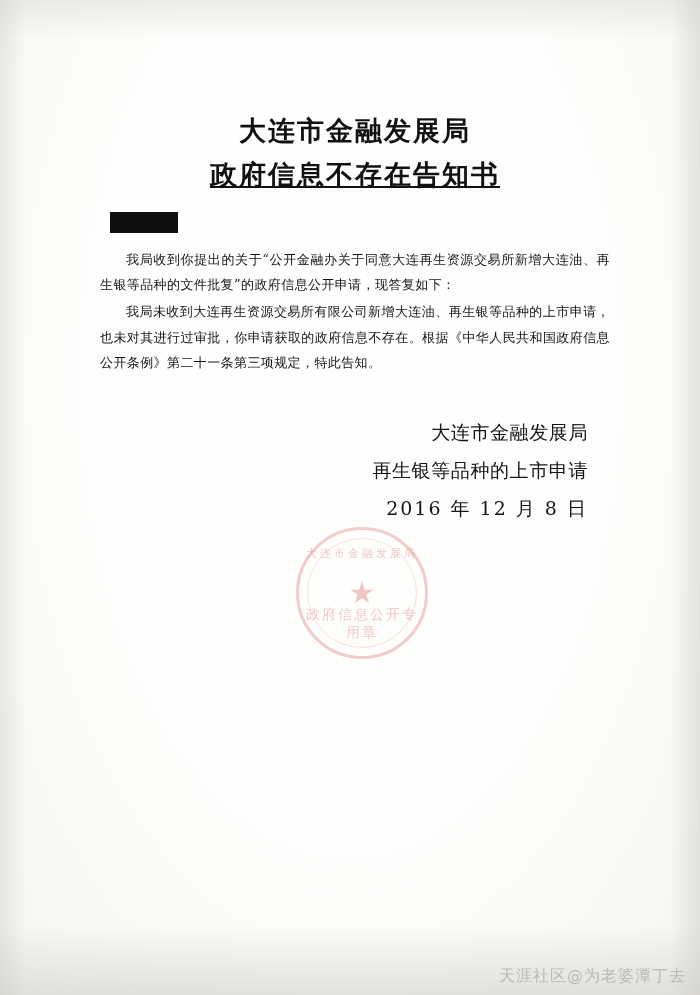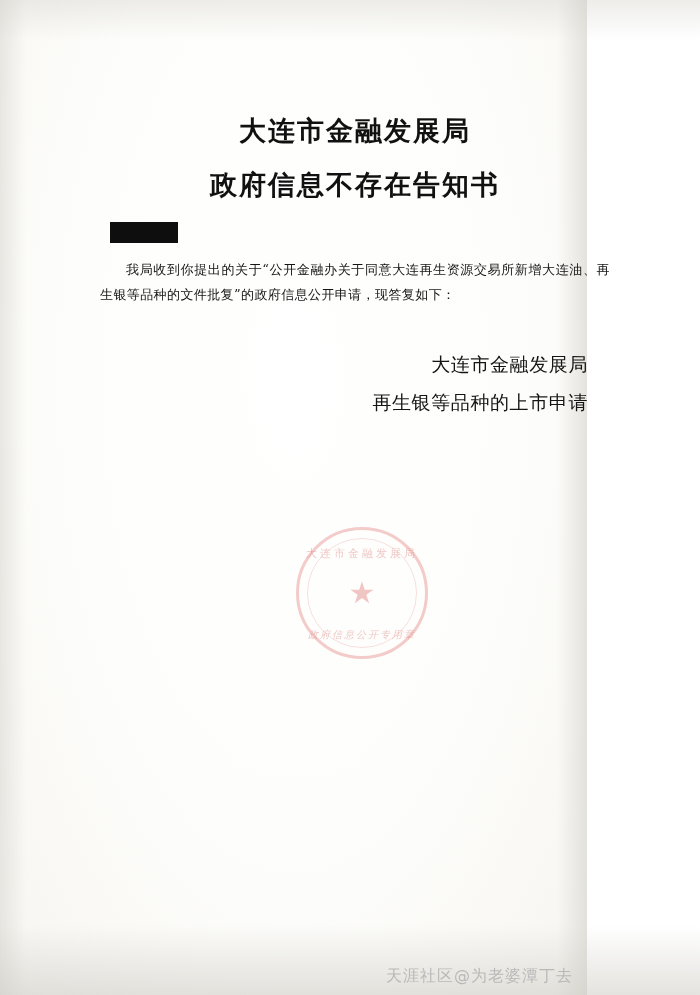--- a/index.html
+++ b/index.html
@@ -14,21 +14,21 @@
     overflow: hidden;
     font-family: "DejaVu Serif", "Liberation Serif", serif;
     color: #1a1a1a;
   }
 
   
   .scan-sheet {
     position: absolute;
     left: 0;
     top: 0;
-    width: 587px;
+    width: 700px;
     height: 995px;
     background:
       radial-gradient(ellipse at 50% 38%, #ffffff 0%, #fdfdfb 55%, #f6f5f1 100%);
   }
   
   .scan-edge-left {
     position: absolute; left: 0; top: 0; width: 26px; height: 995px;
     background: linear-gradient(to right, rgba(210,208,200,0.45), rgba(255,255,255,0));
     pointer-events: none;
   }
@@ -60,21 +60,22 @@
   }
   .title-line {
     font-size: 27px;
     font-weight: 700;
     letter-spacing: 2px;
     line-height: 1.55;
     color: #111;
     font-family: "DejaVu Serif", "Liberation Serif", serif;
   }
   .title-line.second {
-    margin-top: 12px;
+    margin-top: 2px;
+    text-decoration: underline;
   }
 
   .doc-number {
     margin-top: 16px;
     text-align: center;
     font-size: 18px;
     letter-spacing: 1px;
     color: #1b1b1b;
     padding-left: 90px;
   }
@@ -158,24 +159,23 @@
     text-align: center;
     font-size: 11px;
     letter-spacing: 3px;
     color: rgba(203,52,46,0.5);
   }
   .seal-text-bottom {
     position: absolute;
     left: 0; right: 0;
     bottom: 14px;
     text-align: center;
-    font-size: 10px;
+    font-size: 14px;
     letter-spacing: 2px;
     color: rgba(203,52,46,0.5);
-    font-style: italic;
   }
 
   .watermark {
     position: absolute;
     right: 14px;
     bottom: 8px;
     font-size: 16px;
     color: #b9b9b9;
     letter-spacing: 1px;
     font-family: "DejaVu Sans", "Liberation Sans", sans-serif;
@@ -196,25 +196,27 @@
     <div class="title-block">
       <div class="title-line">大连市金融发展局</div>
       <div class="title-line second">政府信息不存在告知书</div>
     </div>
 
 
     <div class="redaction"></div>
 
     <div class="body-text">
       <p class="para">我局收到你提出的关于“公开金融办关于同意大连再生资源交易所新增大连油、再生银等品种的文件批复”的政府信息公开申请，现答复如下：</p>
+      <p class="para">我局未收到大连再生资源交易所有限公司新增大连油、再生银等品种的上市申请，也未对其进行过审批，你申请获取的政府信息不存在。根据《中华人民共和国政府信息公开条例》第二十一条第三项规定，特此告知。</p>
     </div>
 
     <div class="sign-block">
       <span class="sign-line">大连市金融发展局</span>
       <span class="sign-line">再生银等品种的上市申请</span>
+      <span class="sign-date">2016 年 12 月 8 日</span>
     </div>
   </div>
 
   <div class="seal">
     <div class="seal-inner"></div>
     <div class="seal-text-top">大连市金融发展局</div>
     <div class="seal-star">★</div>
     <div class="seal-text-bottom">政府信息公开专用章</div>
   </div>
 

